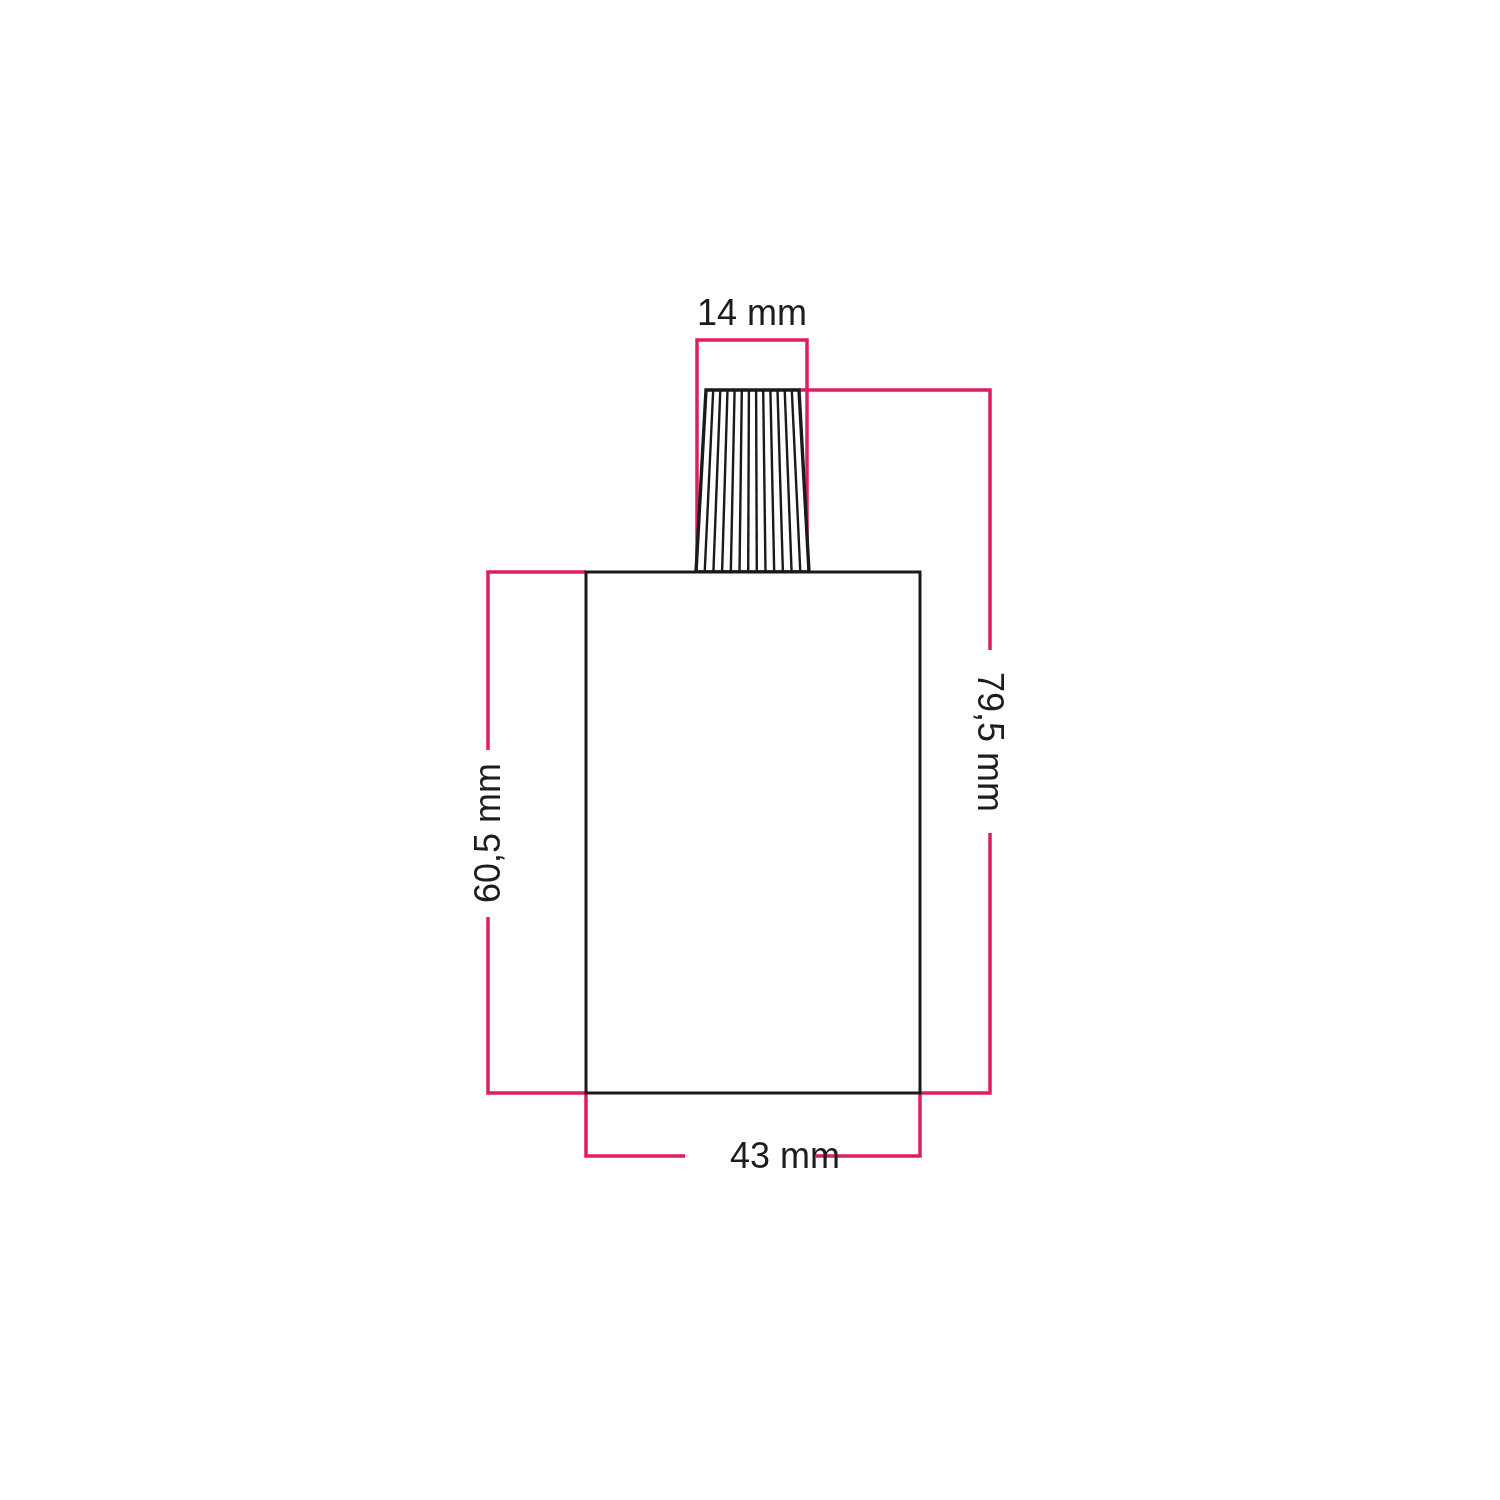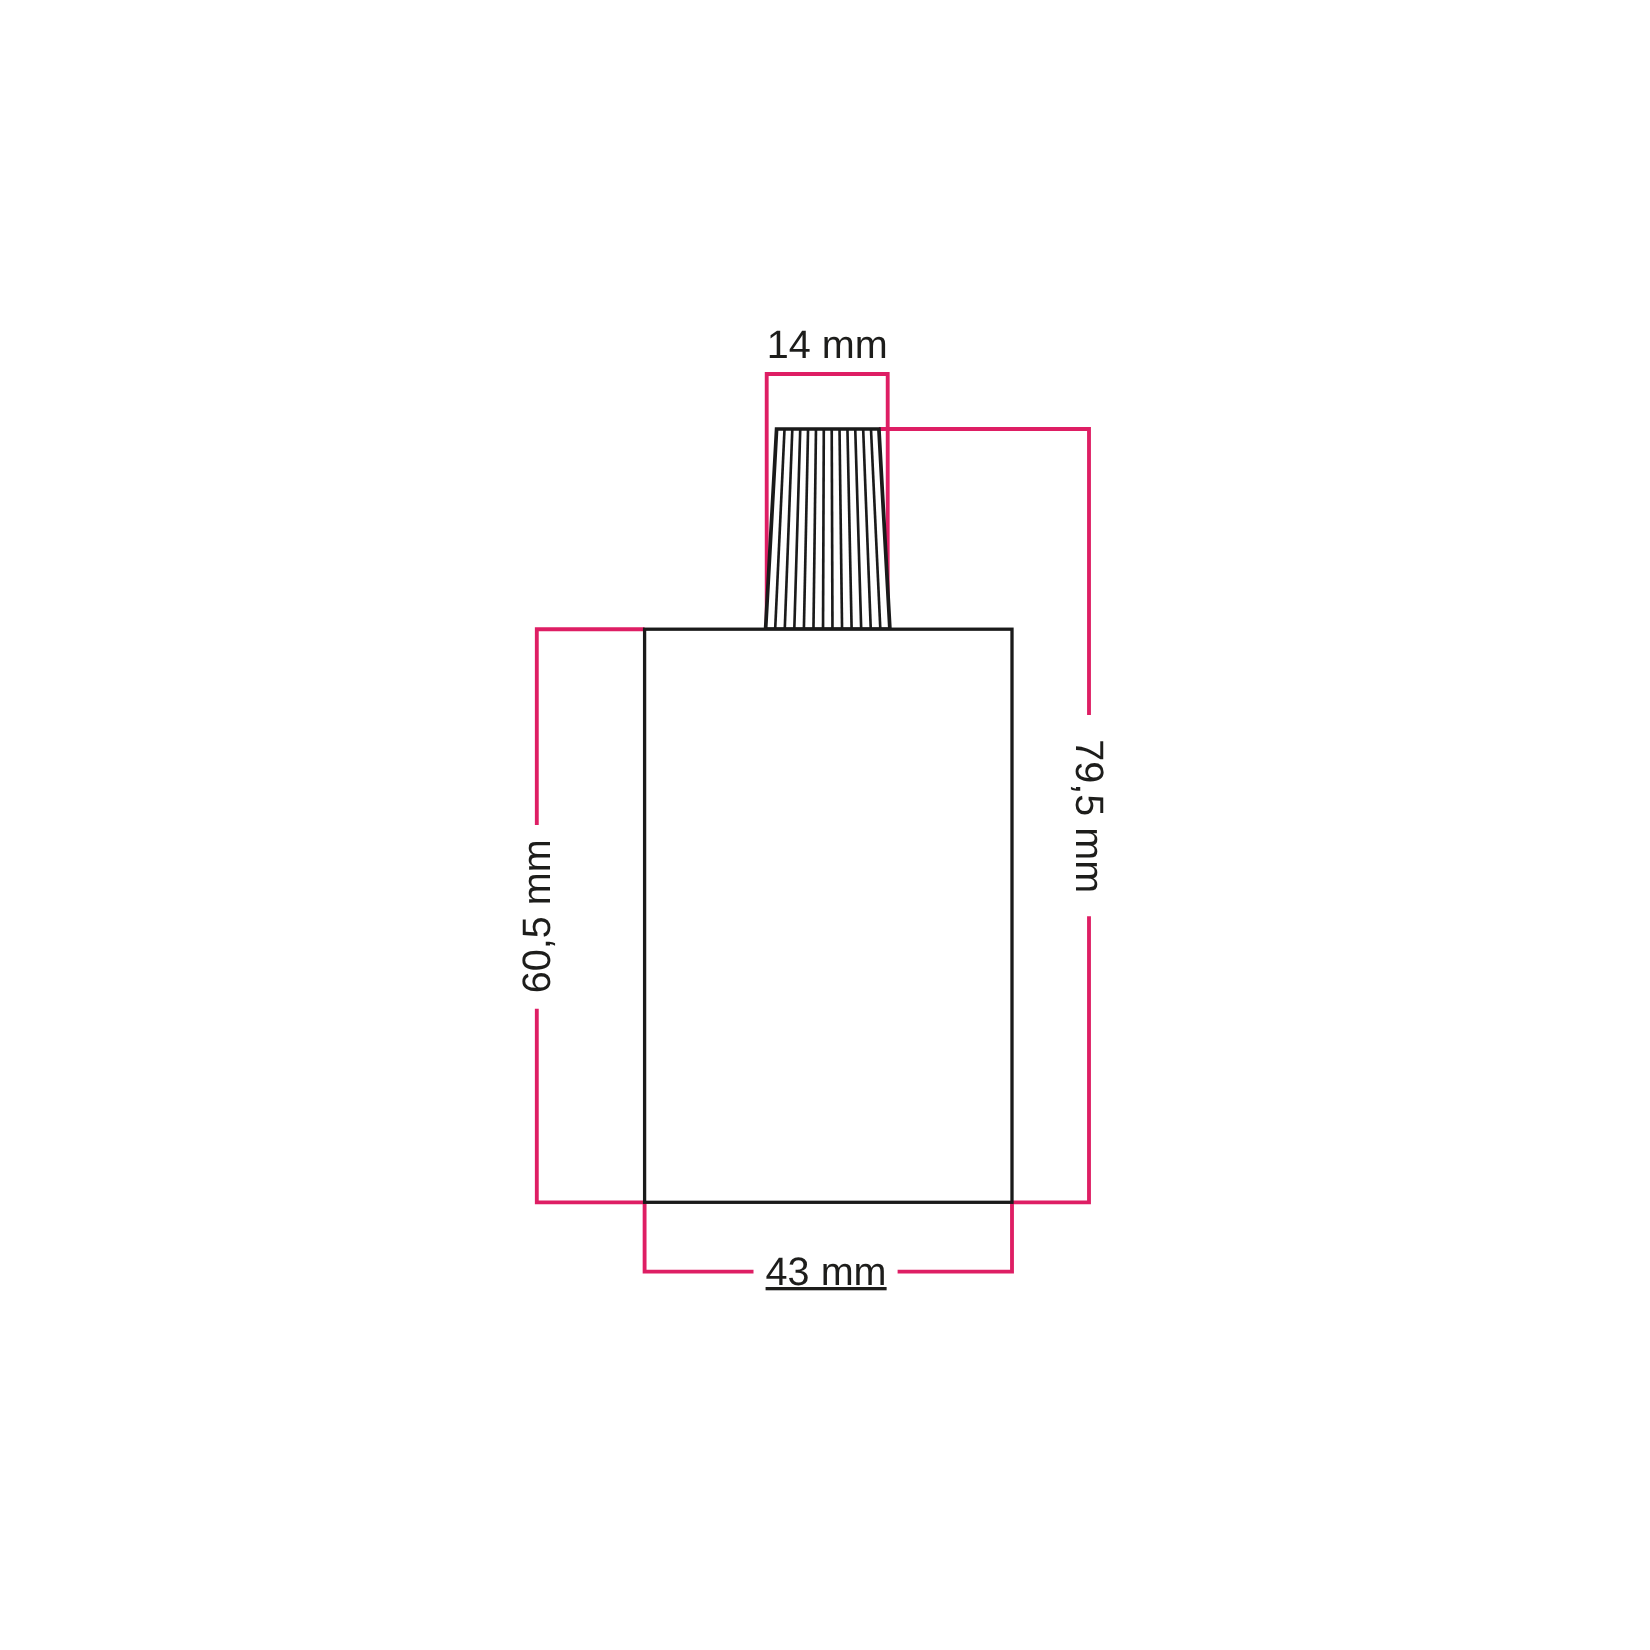--- a/index.html
+++ b/index.html
@@ -82,14 +82,14 @@
       <rect class="outline" x="586" y="572" width="334" height="521"></rect>
     </g>
   </svg>
 
   <div class="dim-label" style="left:602px;top:293px;">14 mm</div>
 
   <div class="dim-label rot-cw" style="left:840px;top:722px;">79,5 mm</div>
 
   <div class="dim-label rot-ccw" style="left:338px;top:813px;">60,5 mm</div>
 
-  <div class="dim-label" style="left:601px;top:1136px;text-decoration:underline;">43 mm</div>
+  <div class="dim-label" style="left:635px;top:1136px;">43 mm</div>
 </div>
 
 </body></html>

